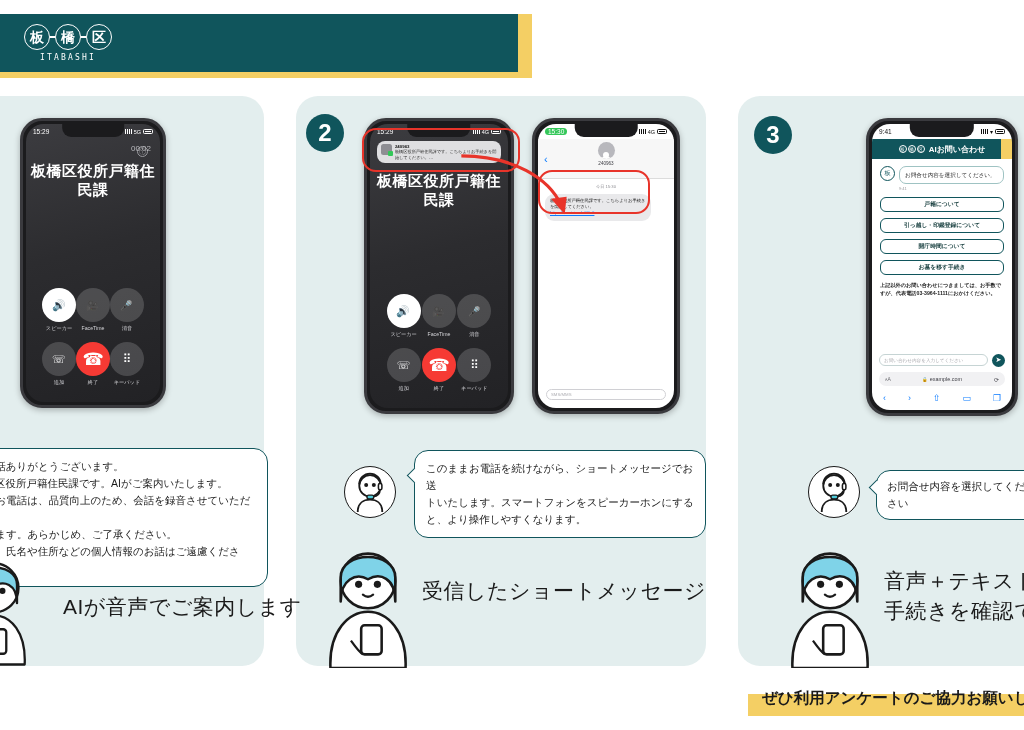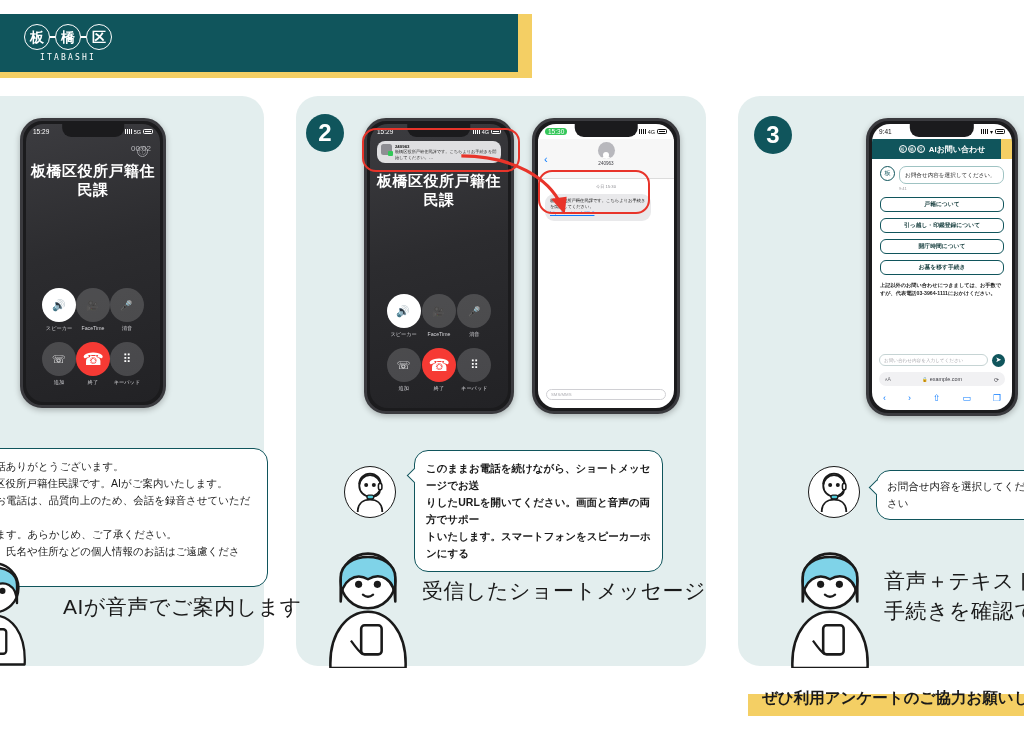--- a/index.html
+++ b/index.html
@@ -416,26 +416,24 @@
     </div>
   </div>
 
   <div class="redbox" style="left:362px; top:128px; width:158px; height:44px;"></div>
   <div class="redbox" style="left:538px; top:170px; width:112px; height:44px;"></div>
   <svg class="redarrow" viewBox="0 0 120 80" style="left:455px; top:150px; width:118px; height:78px;">
     <path d="M6 6 C60 6 96 30 108 56" fill="none" stroke="#e8342a" stroke-width="3.2"></path>
     <path d="M112 66 L98 50 L114 48 Z" fill="#e8342a"></path>
   </svg>
 
-  <div class="sb" style="left:414px; top:450px; width:249px;font-weight:bold;">
+  <div class="sb" style="left:414px; top:450px; width:292px;">
     <div>このままお電話を続けながら、ショートメッセージでお送</div>
-    <div>
-      <span>りしたURLを開いてください。画面と音声の両方でサポー</span>
-    </div>
     <div>トいたします。スマートフォンをスピーカーホンにする</div>
+    <div>と、より操作しやすくなります。</div>
   </div>
   <div class="sb-tail" style="left:409px; top:470px;"></div>
 
   <div class="op-circle" style="left:344px; top:466px;">
     <svg viewBox="0 0 60 60" width="46" height="46">
       <circle cx="30" cy="22" r="14" fill="#fff" stroke="#1a1a1a" stroke-width="2.4"></circle>
       <circle cx="25" cy="21" r="2.6" fill="#1a1a1a"></circle>
       <circle cx="35" cy="21" r="2.6" fill="#1a1a1a"></circle>
       <path d="M16 20 a14 14 0 0 1 28 0" fill="none" stroke="#1a1a1a" stroke-width="2.4"></path>
       <rect x="41" y="19" width="4.5" height="8" rx="2" fill="#fff" stroke="#1a1a1a" stroke-width="2"></rect>

